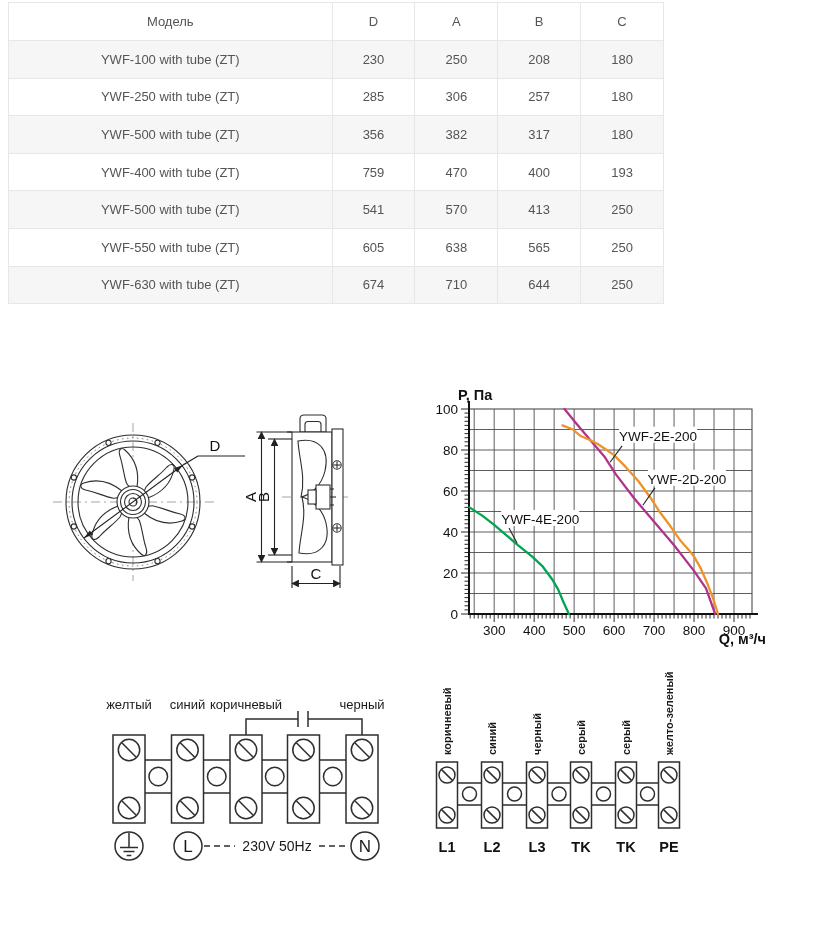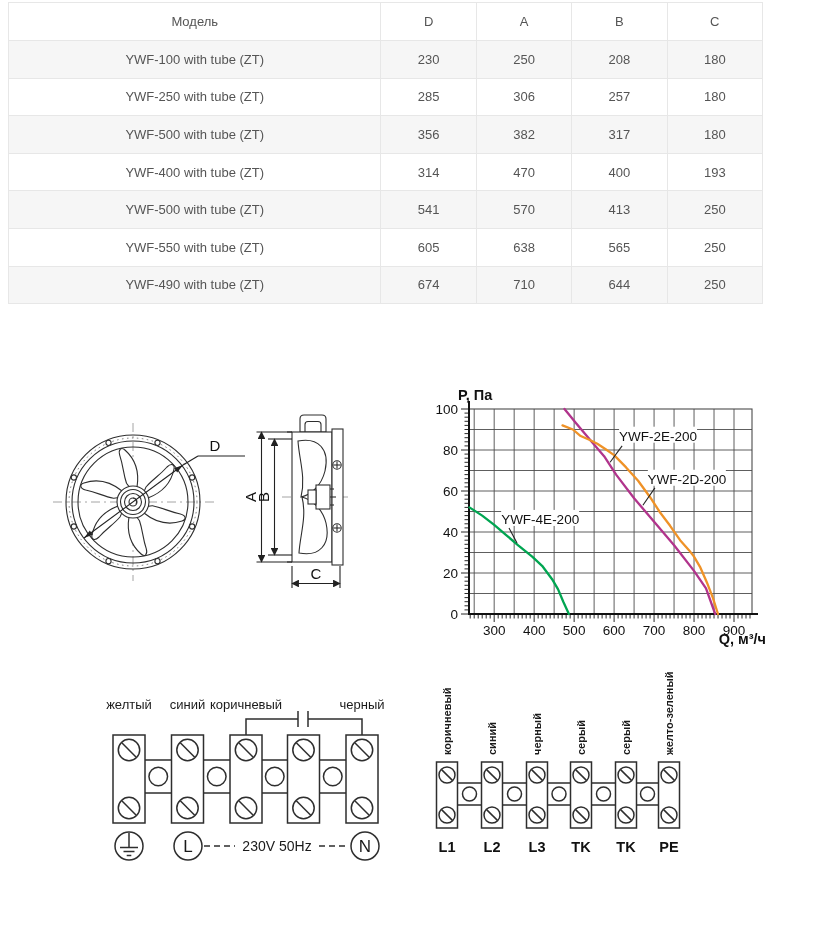--- a/index.html
+++ b/index.html
@@ -1,19 +1,19 @@
 <!DOCTYPE html>
 <html><head>
 <meta charset="utf-8">
 <style>
   html,body{margin:0;padding:0;background:#fff;}
   body{width:820px;height:925px;position:relative;font-family:"Liberation Sans",sans-serif;overflow:hidden;}
 
   
-  .dim-table{position:absolute;left:8px;top:2px;width:755px;border-collapse:collapse;
+  .dim-table{position:absolute;left:8px;top:2px;width:656px;border-collapse:collapse;
              font-size:13px;color:#555;}
   .dim-table th,.dim-table td{border:1px solid #e7e7e7;text-align:center;font-weight:400;
              height:36.6px;padding:0 4px;}
   .dim-table thead th{height:37px;color:#555;}
   .dim-table tbody tr:nth-child(odd){background:#f6f6f6;}
   .dim-table tbody tr:nth-child(even){background:#fff;}
   col.c-model{width:49.4%;}
   col.c-num{width:12.65%;}
 
   
@@ -83,41 +83,41 @@
       </tr>
       <tr>
         <td>YWF-500 with tube (ZT)</td>
         <td>356</td>
         <td>382</td>
         <td>317</td>
         <td>180</td>
       </tr>
       <tr>
         <td>YWF-400 with tube (ZT)</td>
-        <td>314</td>
+        <td>759</td>
         <td>470</td>
         <td>400</td>
         <td>193</td>
       </tr>
       <tr>
         <td>YWF-500 with tube (ZT)</td>
         <td>541</td>
         <td>570</td>
         <td>413</td>
         <td>250</td>
       </tr>
       <tr>
         <td>YWF-550 with tube (ZT)</td>
         <td>605</td>
         <td>638</td>
         <td>565</td>
         <td>250</td>
       </tr>
       <tr>
-        <td>YWF-490 with tube (ZT)</td>
+        <td>YWF-630 with tube (ZT)</td>
         <td>674</td>
         <td>710</td>
         <td>644</td>
         <td>250</td>
       </tr>
     </tbody>
 </table>
 
 <svg id="middle-band" class="band" width="820" height="280" viewBox="0 0 820 280">
   <defs>

